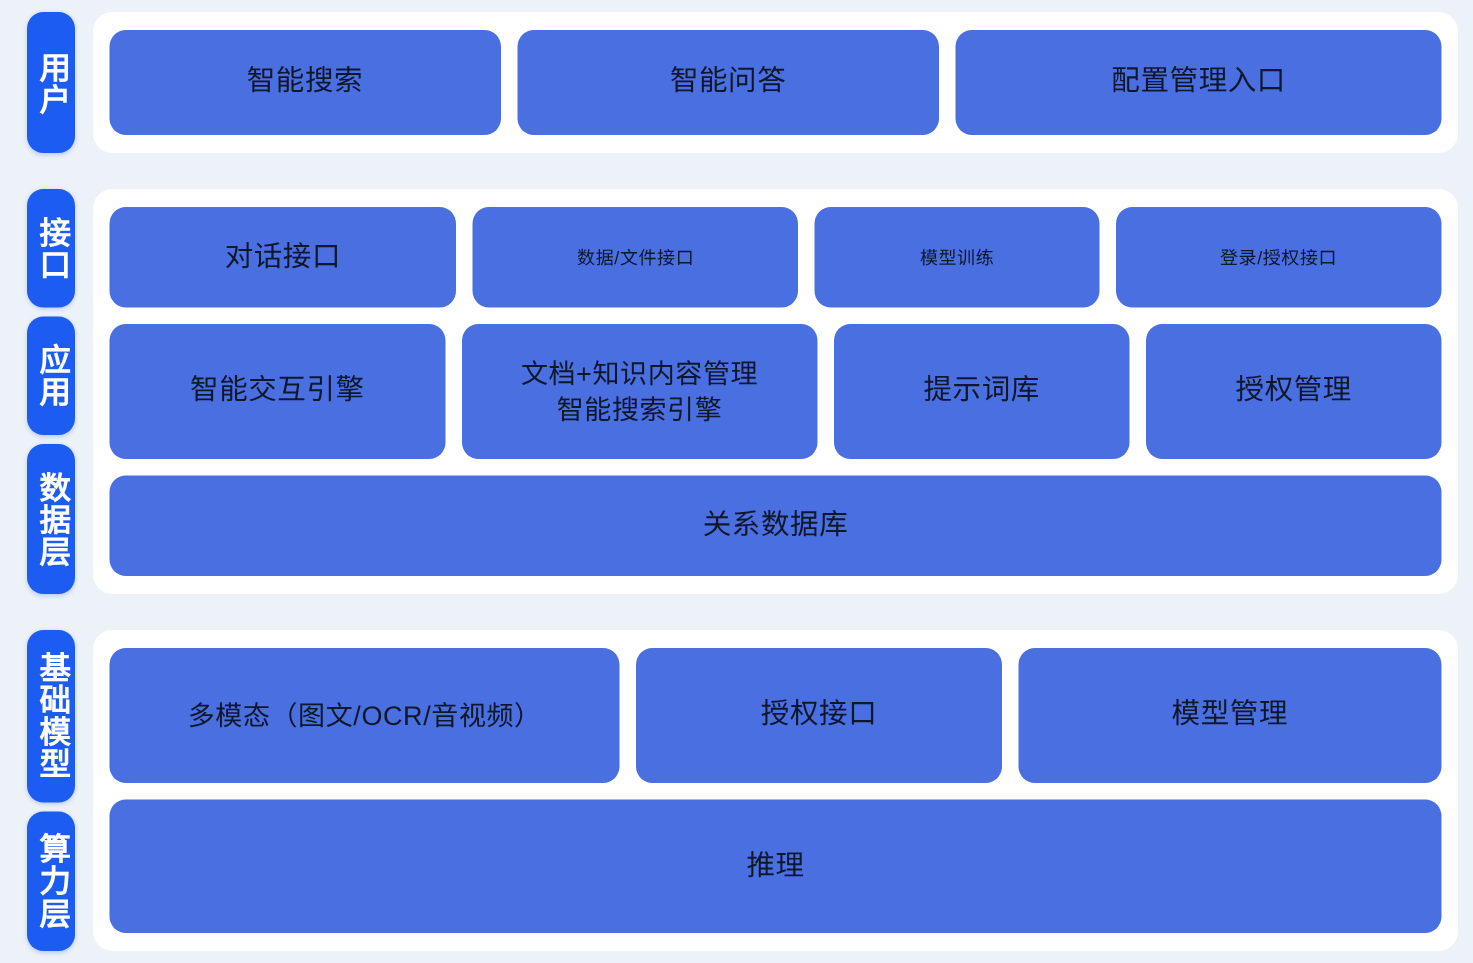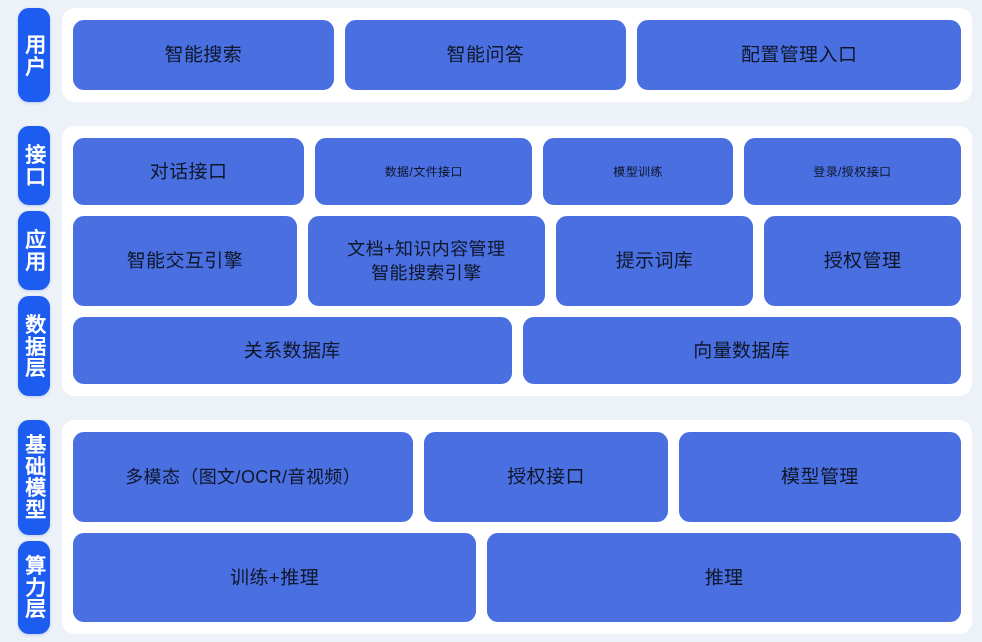--- a/index.html
+++ b/index.html
@@ -171,23 +171,20 @@
         </div>
         <div class="box f11">
           <span class="ln">授权管理</span>
         </div>
       </div>
 
       <div class="row">
         <div class="box f1">
           <span class="ln">关系数据库</span>
         </div>
-        <div class="box f1">
-          <span class="ln">向量数据库</span>
-        </div>
       </div>
 
     </div>
   </div>
 
   <div class="section" style="top:412px; height:230px; width:982px;">
     <div class="rail">
       <div class="rail-pill">基础模型</div>
       <div class="rail-pill">算力层</div>
     </div>
@@ -199,23 +196,20 @@
         </div>
         <div class="box f1">
           <span class="ln">授权接口</span>
         </div>
         <div class="box f12">
           <span class="ln">模型管理</span>
         </div>
       </div>
 
       <div class="row">
-        <div class="box f1">
-          <span class="ln">训练+推理</span>
-        </div>
         <div class="box f12">
           <span class="ln">推理</span>
         </div>
       </div>
 
     </div>
   </div>
 
 </div>
 

